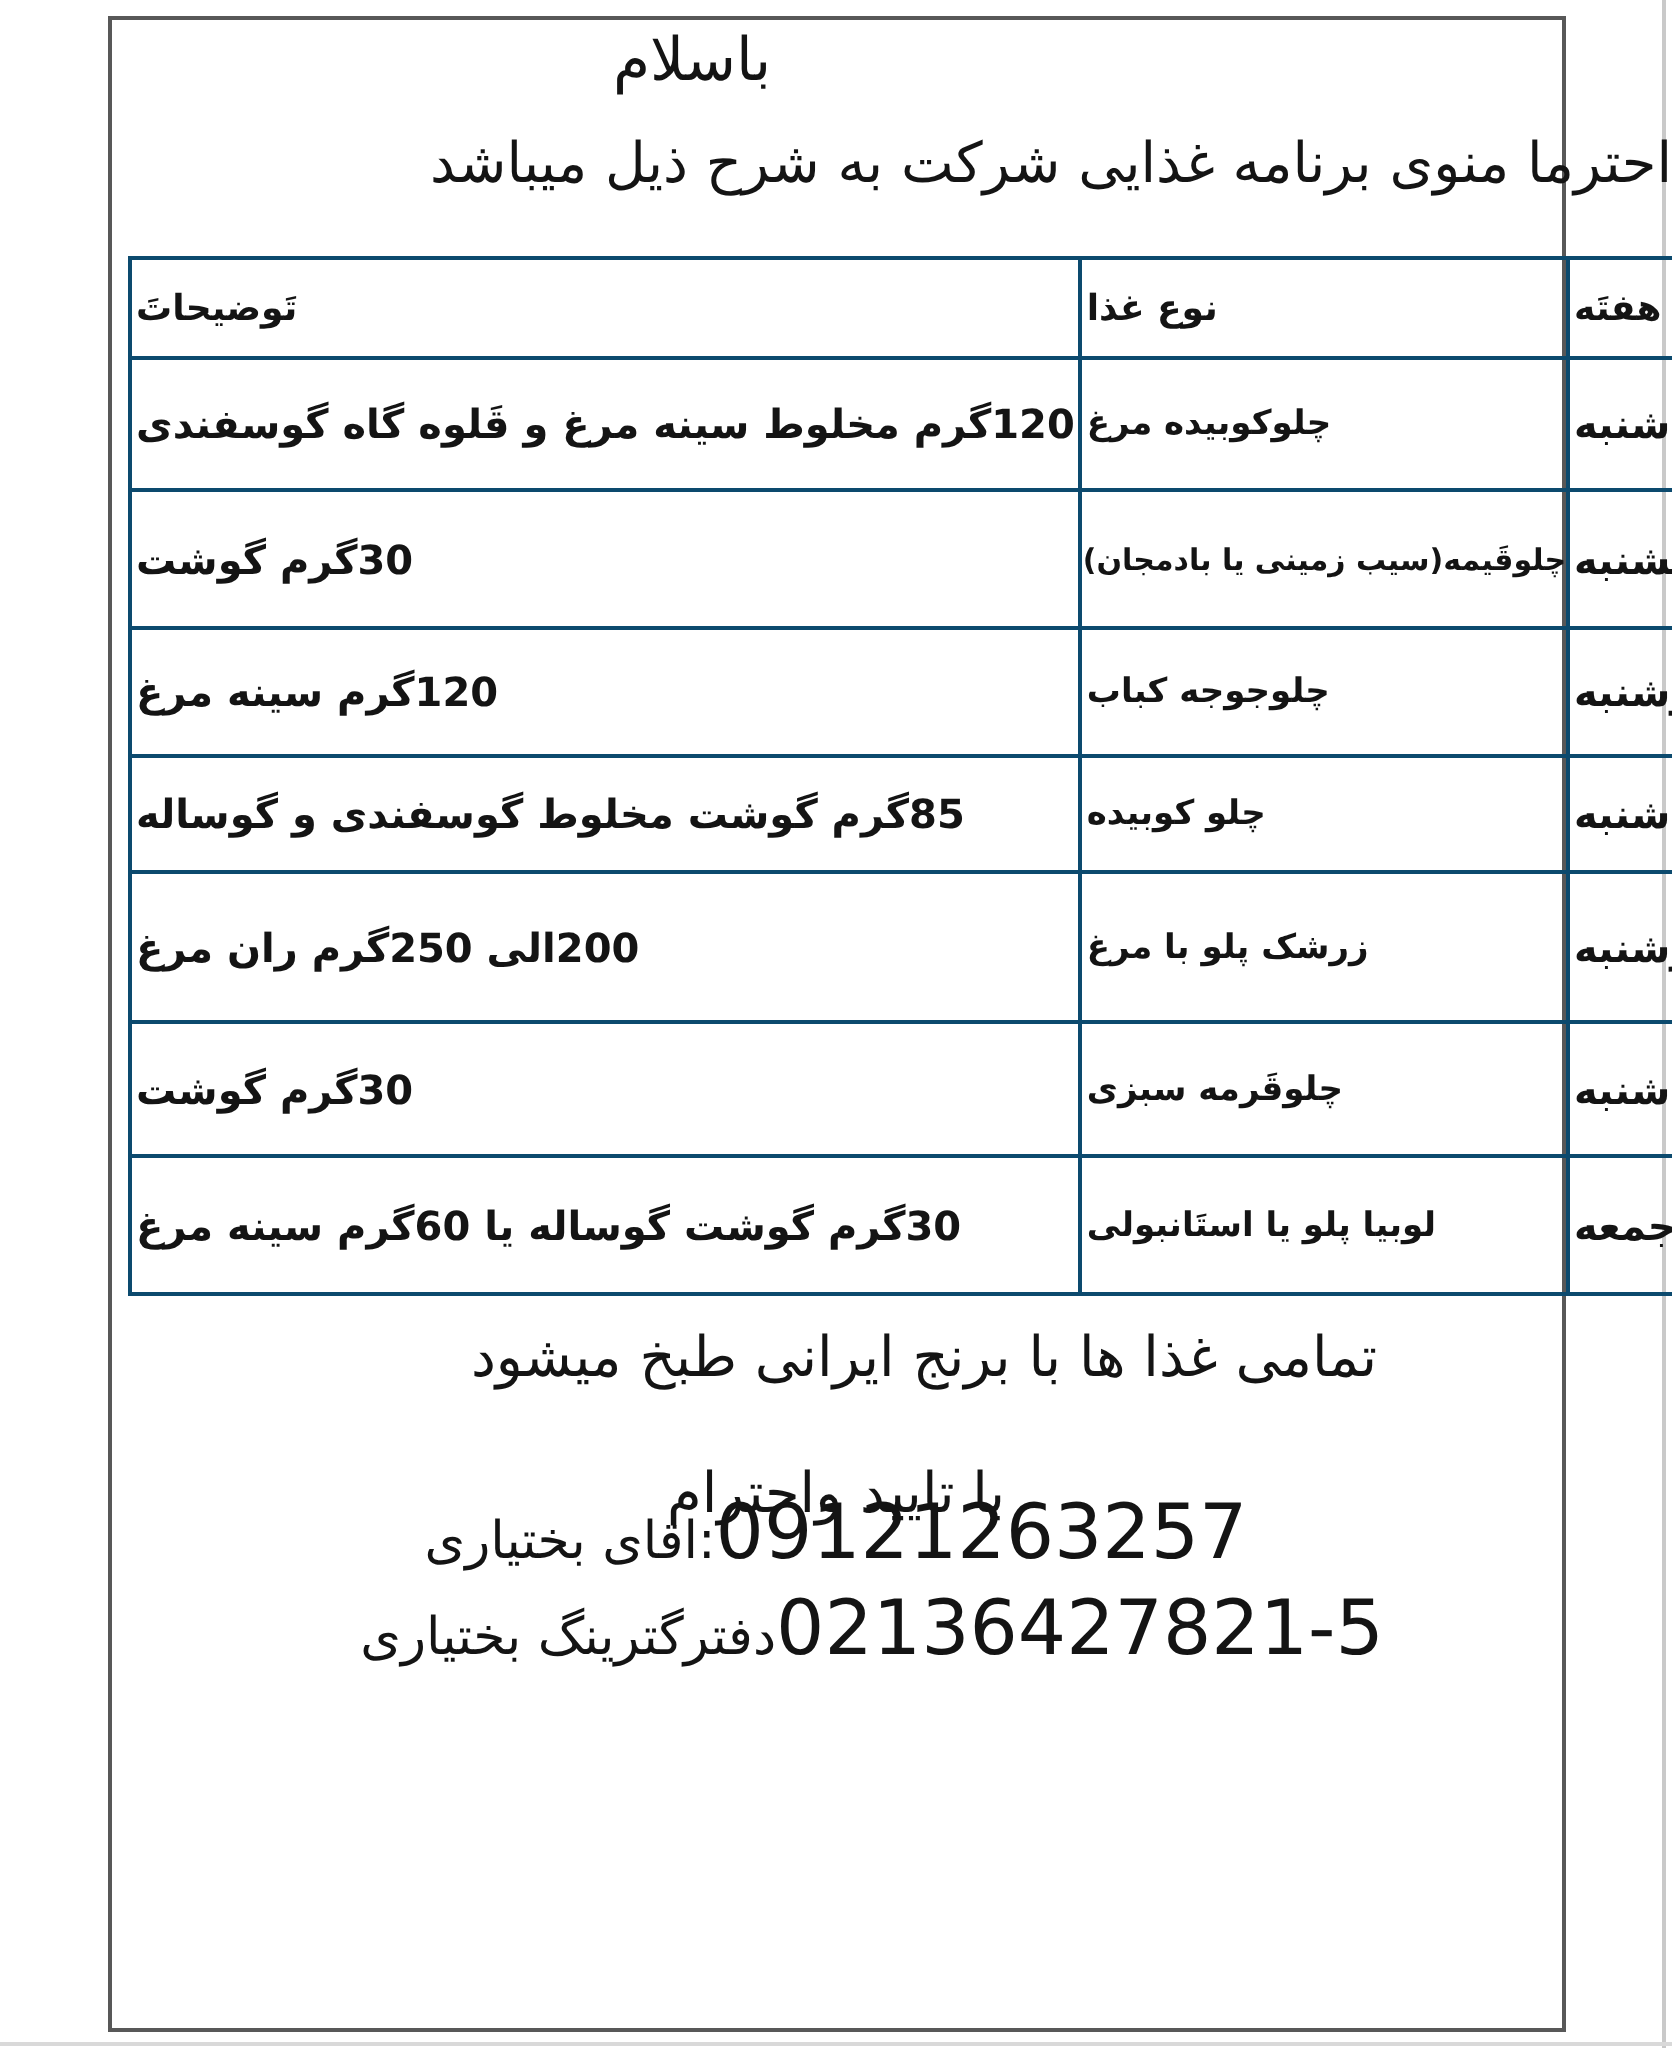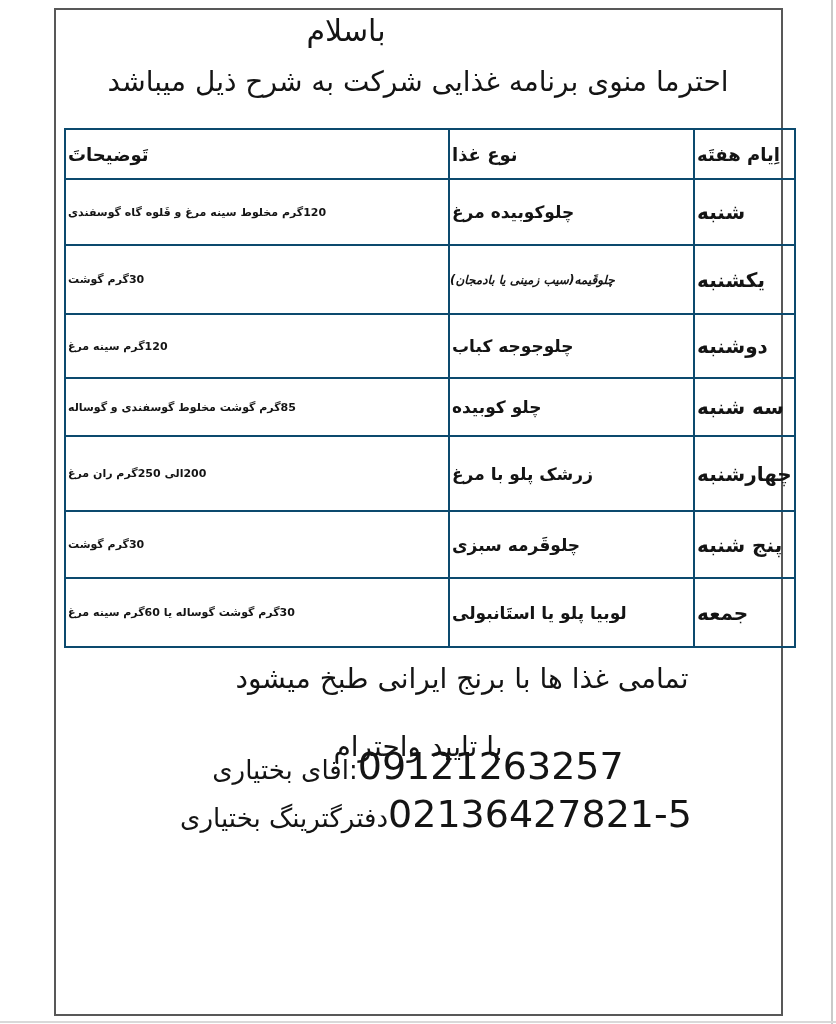--- a/index.html
+++ b/index.html
@@ -43,21 +43,20 @@
     top: 12px; left: 0;
     width: 692px;
     text-align: center;
     font-size: 30px;
     line-height: 1.25;
   }
   .subtitle {
     position: absolute;
     top: 64px; left: 0;
     width: 836px;
-    text-align: center;
     font-size: 28px;
     line-height: 1.3;
   }
   table.menu {
     position: absolute;
     top: 128px; left: 64px;
     border-collapse: collapse;
     direction: rtl;
     table-layout: fixed;
   }
@@ -69,23 +68,23 @@
     padding: 0 2px;
     box-sizing: border-box;
     overflow: visible;
   }
   col.c-day    { width: 79px;  }
   col.c-food   { width: 245px; }
   col.c-detail { width: 384px; }
 
   td.day-cell    { font-size: 20px; }
   td.food-cell   { font-size: 17px; white-space: nowrap; margin-left: 48px; }
-  td.detail-cell { font-size: 11px; white-space: nowrap; }
+  td.detail-cell { font-size: 20px; white-space: nowrap; }
   td.header-cell { font-size: 18px; }
-  td.food-cell.tight { font-size: 12px; letter-spacing: -0.4px; padding: 0; font-style: italic; }
+  td.food-cell.tight { font-size: 15px; letter-spacing: -0.4px; padding: 0; }
 
   tr.h-head { height: 50px; }
   tr.h-r1 { height: 66px; }
   tr.h-r2 { height: 69px; }
   tr.h-r3 { height: 64px; }
   tr.h-r4 { height: 58px; }
   tr.h-r5 { height: 75px; }
   tr.h-r6 { height: 67px; }
   tr.h-r7 { height: 69px; }
 

